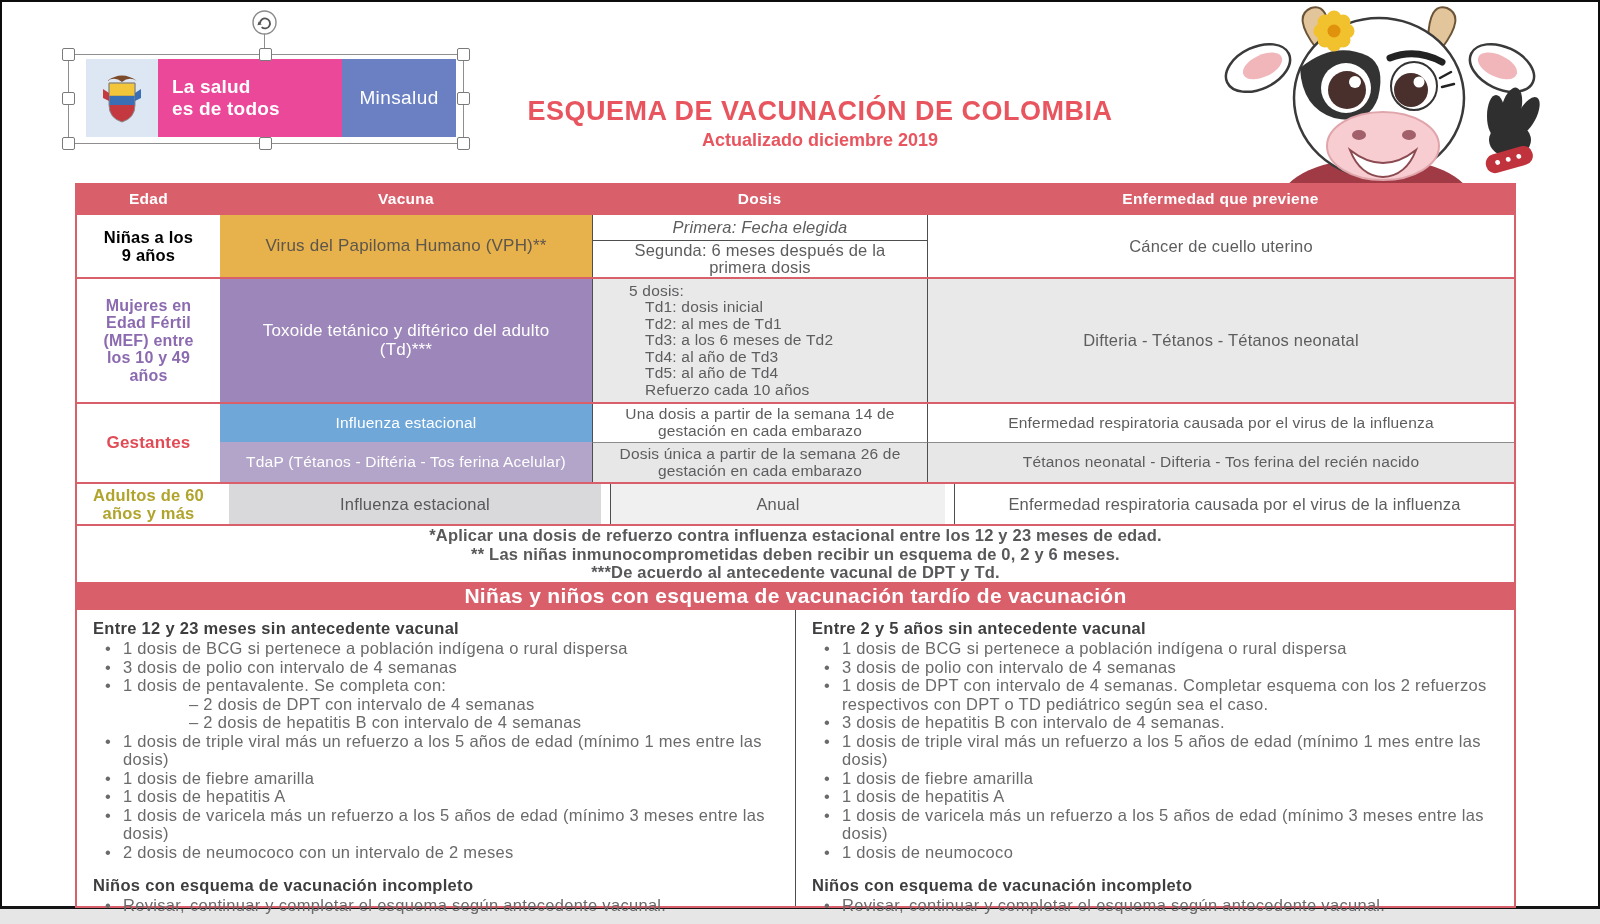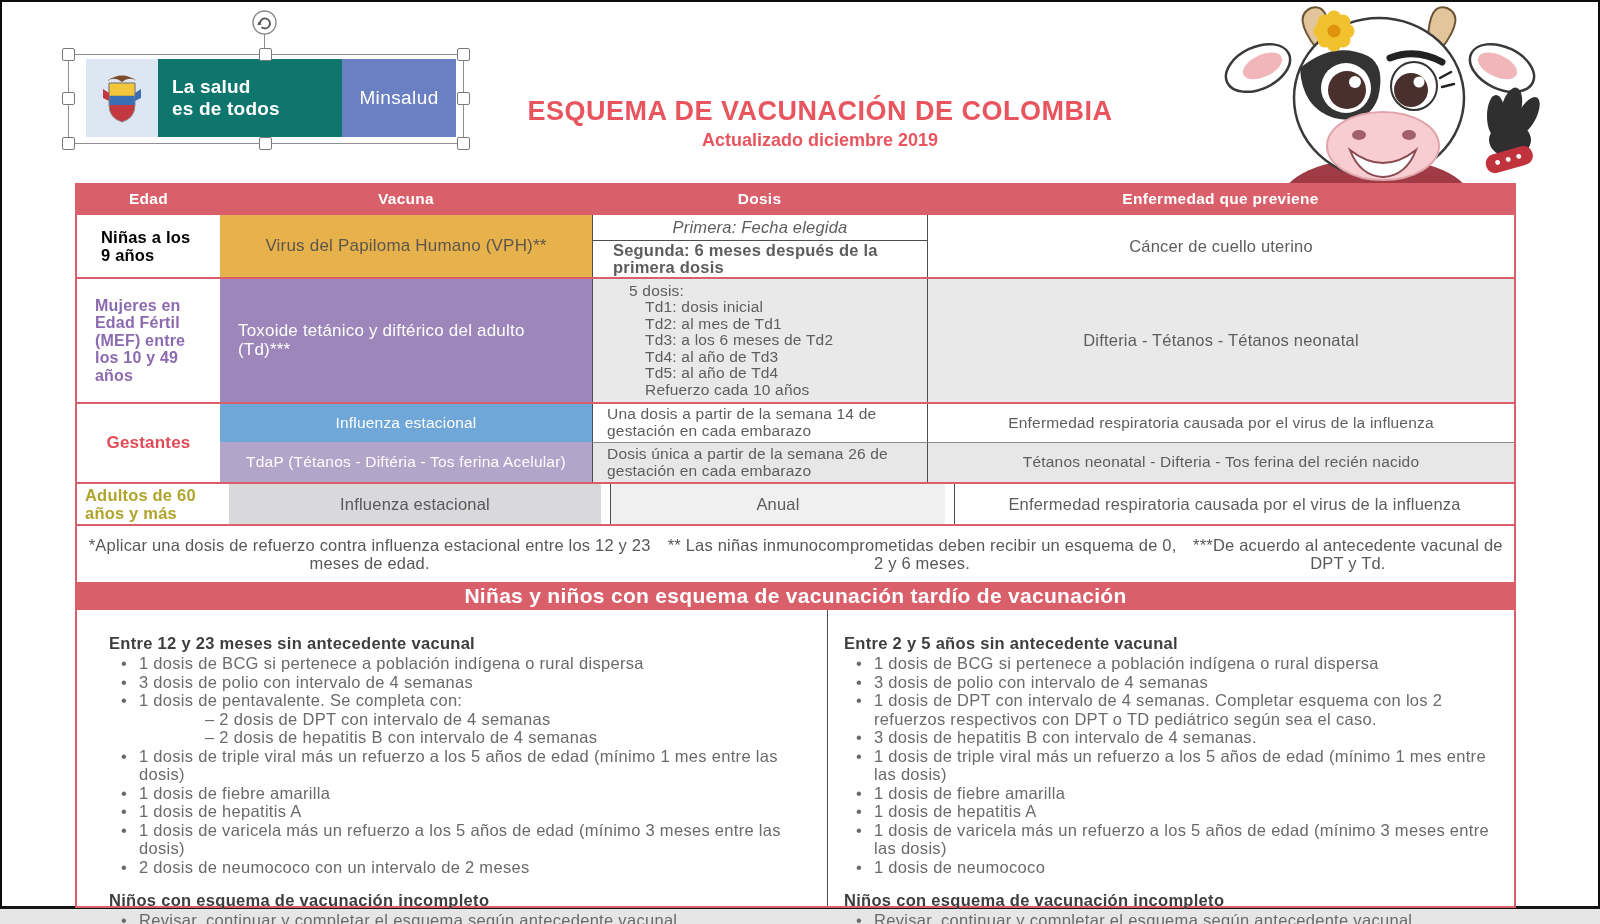--- a/index.html
+++ b/index.html
@@ -13,48 +13,48 @@
   
   .cow{position:absolute;left:1216px;top:2px;width:332px;height:184px;z-index:1;}
 
   
   .sel-box{position:absolute;left:68px;top:52px;width:394px;height:88px;border:1px solid #8f8f8f;z-index:3;}
   .handle{position:absolute;width:13px;height:13px;background:#fff;border:1px solid #7a7a7a;border-radius:2px;box-sizing:border-box;}
   .rot-stem{position:absolute;left:264px;top:30px;width:1px;height:22px;background:#8f8f8f;z-index:3;}
   .rot-circle{position:absolute;left:252px;top:8px;width:25px;height:25px;z-index:4;}
   .logo{position:absolute;left:86px;top:57px;width:370px;height:78px;display:flex;z-index:2;}
   .logo-crest{width:72px;background:#dde7f3;display:flex;align-items:center;justify-content:center;}
-  .logo-tagline{width:170px;background:#0f766e;color:#fff;display:flex;flex-direction:column;justify-content:center;
+  .logo-tagline{width:170px;background:#ec4899;color:#fff;display:flex;flex-direction:column;justify-content:center;
                 padding-left:14px;font-weight:bold;font-size:19px;line-height:1.18;letter-spacing:.2px;}
   .logo-brand{flex:1;background:#6b80c3;color:#fff;display:flex;align-items:center;justify-content:center;
               font-size:19px;letter-spacing:.4px;}
 
   
   .titles{position:absolute;left:460px;top:94px;width:720px;text-align:center;color:#e8555f;z-index:2;}
   .title-main{font-size:27px;font-weight:bold;letter-spacing:.5px;}
   .title-sub{font-size:18px;font-weight:bold;margin-top:3px;}
 
   
   .vtable{position:absolute;left:75px;top:181px;width:1437px;border:2px solid #d95f6b;background:#fff;z-index:2;}
   .vt-row{display:flex;border-top:2px solid #d95f6b;}
   .vt-row.first{border-top:none;}
-  .cell{box-sizing:border-box;display:flex;align-items:center;justify-content:center;
+  .cell{box-sizing:border-box;display:flex;align-items:center;justify-content:center;text-align:center;
         color:#5d5d5f;font-size:16.5px;letter-spacing:.2px;line-height:1.12;}
   .w1{width:143px;flex:none}.w2{width:372px;flex:none}.w3{width:335px;flex:none}.w4{flex:1}
   .sep{border-left:1px solid #4e4e4e;}
   .thead{height:28px;background:#d95f6b;}
   .thead .cell{color:#fff;font-weight:bold;font-size:15.5px;letter-spacing:.3px;}
 
   .row-vph{height:62px;}
   .edad{font-weight:bold;line-height:1.1;}
   .edad-ninas{color:#000000;padding:8px 24px;}
   .vph-vac{background:#e7b14c;color:#5c564c;font-size:17px;}
   .vph-dosis{flex-direction:column;align-items:stretch;padding:0;}
   .vph-d1{height:25px;border-bottom:1px solid #4e4e4e;display:flex;align-items:center;justify-content:center;font-style:italic;}
-  .vph-d2{flex:1;display:flex;align-items:center;justify-content:center;line-height:1.05;padding:0 20px;font-weight:bold;}
+  .vph-d2{flex:1;display:flex;align-items:center;justify-content:center;line-height:1.05;padding:0 20px;}
 
   .row-mef{height:123px;}
   .edad-mef{color:#8b6ab0;padding:0 18px;font-size:16px;}
   .mef-vac{background:#9d87ba;color:#fff;font-size:17px;padding:0 18px;line-height:1.1;}
   .mef-dosis{background:#e9e9ea;flex-direction:column;align-items:flex-start;justify-content:center;
              text-align:left;padding-left:36px;font-size:15.5px;line-height:16.5px;}
   .td-line{padding-left:16px;}
   .mef-enf{background:#e9e9ea;}
 
   .row-gest{height:78px;}
@@ -68,28 +68,28 @@
   .tdap-vac{background:#b3a4ca;color:#fff;}
   .g-dosis{padding:9px 14px;}
   .line-top{border-top:1px solid #8c8c8c;}
   .g-gray{background:#e7e7e8;}
 
   .row-adultos{height:40px;gap:9px;}
   .edad-adultos{color:#b0a42c;padding:0 8px;}
   .ad-vac{background:#d9d9db;color:#58585a;}
   .ad-dosis{background:#f0f0f1;}
 
-  .row-foot{height:56px;align-items:center;justify-content:center;}
+  .row-foot{height:56px;flex-direction:column;align-items:center;justify-content:center;font-weight:bold;}
   .foot-line{display:block;text-align:center;color:#58585a;font-size:16.5px;line-height:18.5px;letter-spacing:.2px;}
 
   .row-banner{height:24px;background:#d95f6b;align-items:center;justify-content:center;display:flex;}
   .banner-text{color:#fff;font-weight:bold;font-size:21px;letter-spacing:.3px;}
 
   .row-late{height:296px;}
-  .late-col{box-sizing:border-box;padding:24px 14px 0 16px;text-align:left;margin-left:16px;}
+  .late-col{box-sizing:border-box;padding:9px 14px 0 16px;text-align:left;}
   .late-left{width:718px;flex:none;}
   .late-right{flex:1;border-left:1px solid #4e4e4e;}
   .late-title{color:#3e3e40;font-weight:bold;font-size:16.5px;letter-spacing:.3px;line-height:19px;margin-bottom:1px;}
   .late-title.second{margin-top:15px;}
   .b-item{display:flex;color:#6a6a6c;font-size:16.5px;letter-spacing:.3px;line-height:18.5px;}
   .b-item .mk{width:30px;flex:none;text-align:center;}
   .b-item .tx{flex:1;}
   .b-item.sub{padding-left:66px;}
 </style>
 </head>

